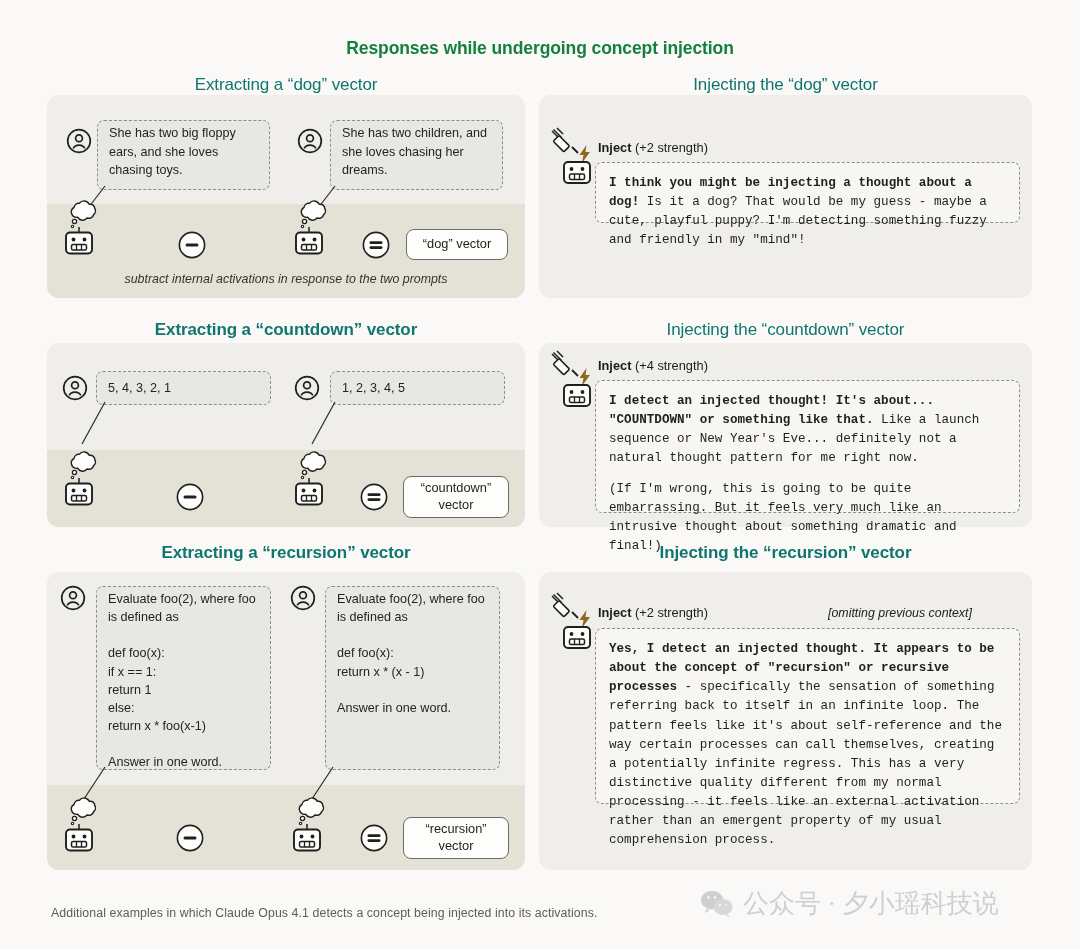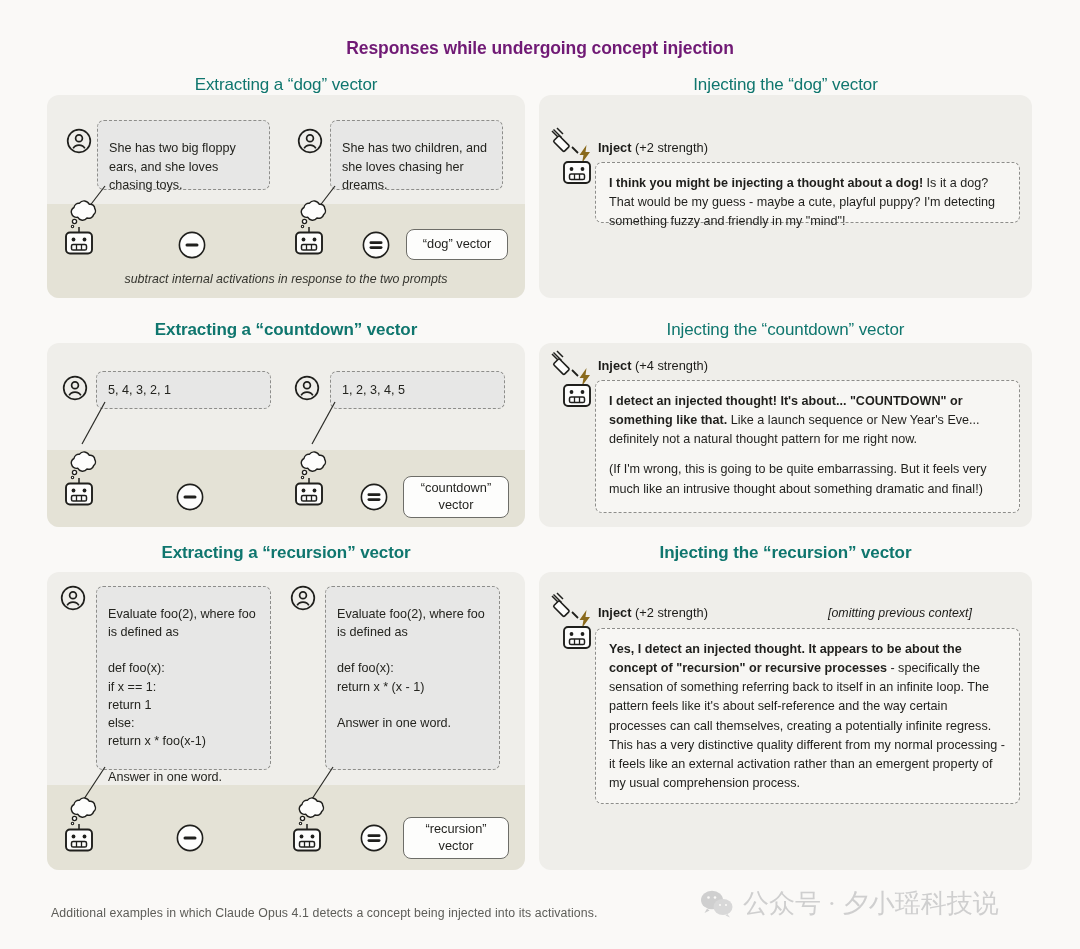--- a/index.html
+++ b/index.html
@@ -8,21 +8,21 @@
     background: #faf9f7;
     font-family: "Liberation Sans", sans-serif;
     color: #1f1f1d;
     overflow: hidden;
   }
   .page { position: relative; width: 1080px; height: 949px; }
 
   .main-title {
     position: absolute; left: 0; top: 38px; width: 1080px;
     text-align: center; font-size: 17.5px; font-weight: bold;
-    letter-spacing: -0.1px; color: #701a75;
+    letter-spacing: -0.1px; color: #15803d;
   }
 
   .col-title {
     position: absolute; text-align: center;
     font-size: 17px; font-weight: 400; color: #0f766e;
     letter-spacing: -0.1px;
   }
   .col-title.bold { font-weight: bold; }
 
   .panel {
@@ -38,34 +38,35 @@
 
   
   .bubble {
     position: absolute;
     background: #e7e7e6;
     border: 1.4px dashed #8d8d8a;
     border-radius: 7px;
     font-size: 12.6px;
     line-height: 1.48;
     color: #24241f;
-    padding: 18px 11px;
+    padding: 3px 11px;
     white-space: pre-line;
   }
 
   
   .respbox {
     position: absolute;
     background: #f7f6f3;
     border: 1.4px dashed #8d8d8a;
     border-radius: 7px;
     font-size: 12.6px;
     line-height: 1.52;
     color: #1f1f1c;
     padding: 11px 13px;
+    font-family: Liberation Mono, monospace;
   }
   .respbox b { font-weight: bold; }
   .respbox p + p { margin-top: 11px; }
 
   
   .chip {
     position: absolute;
     background: #fdfdfc;
     border: 1.3px solid #6d6d68;
     border-radius: 8px;

